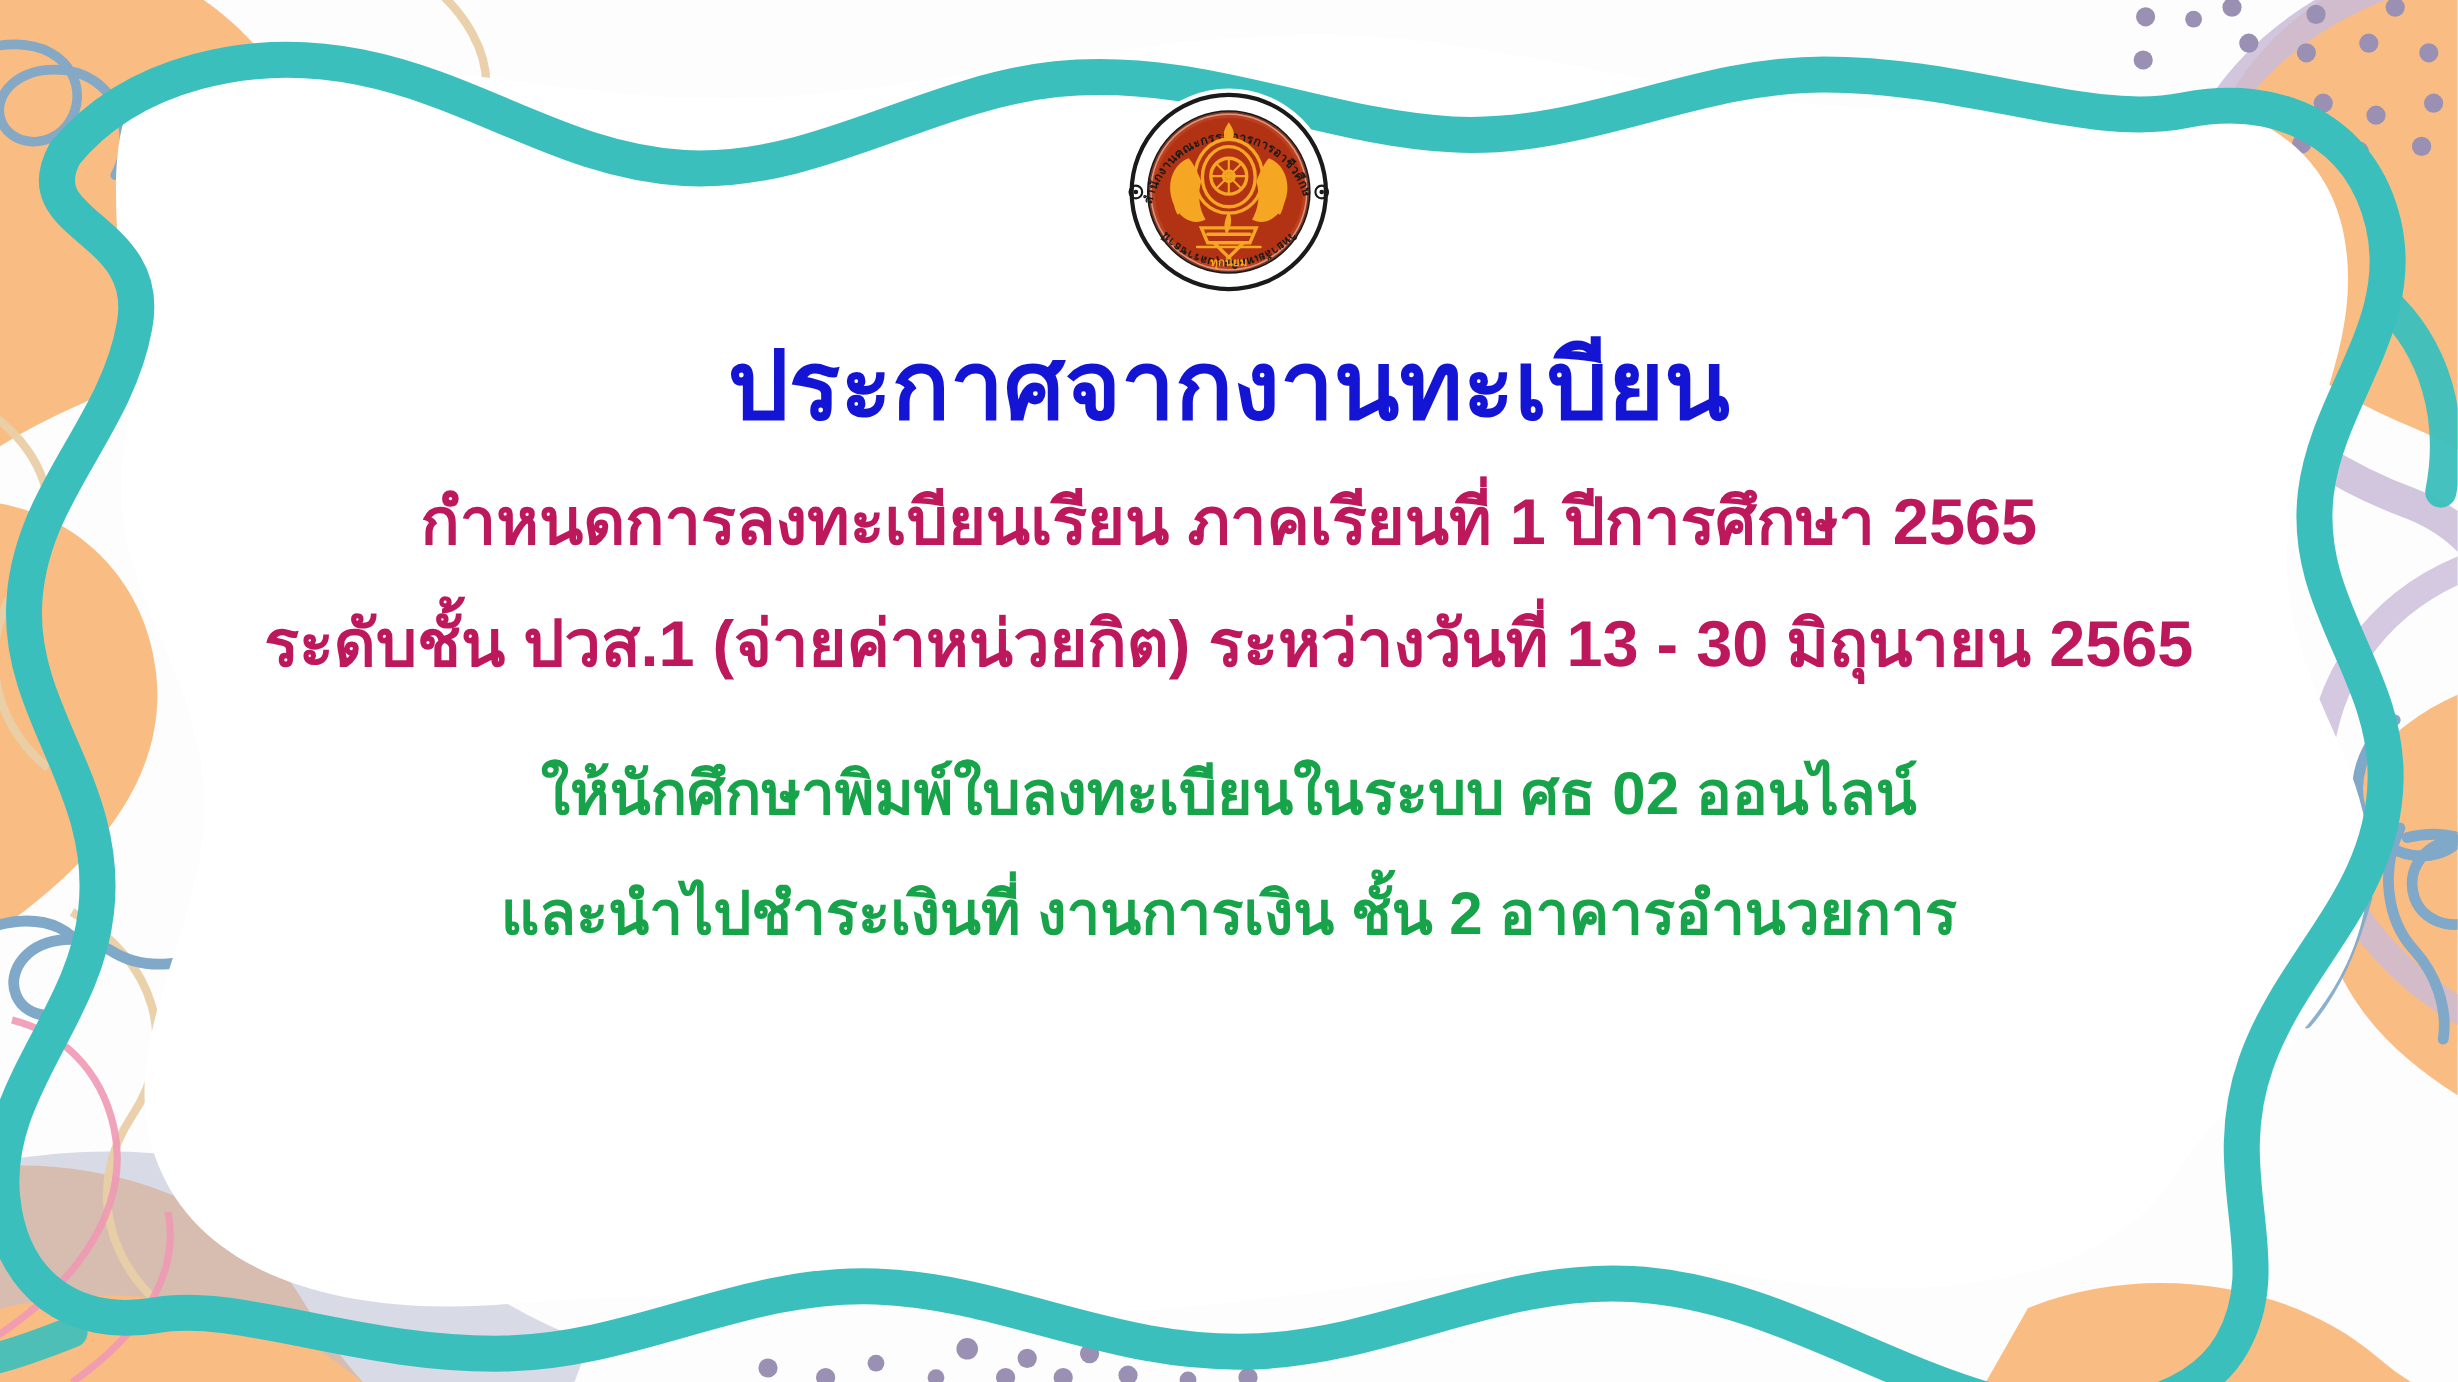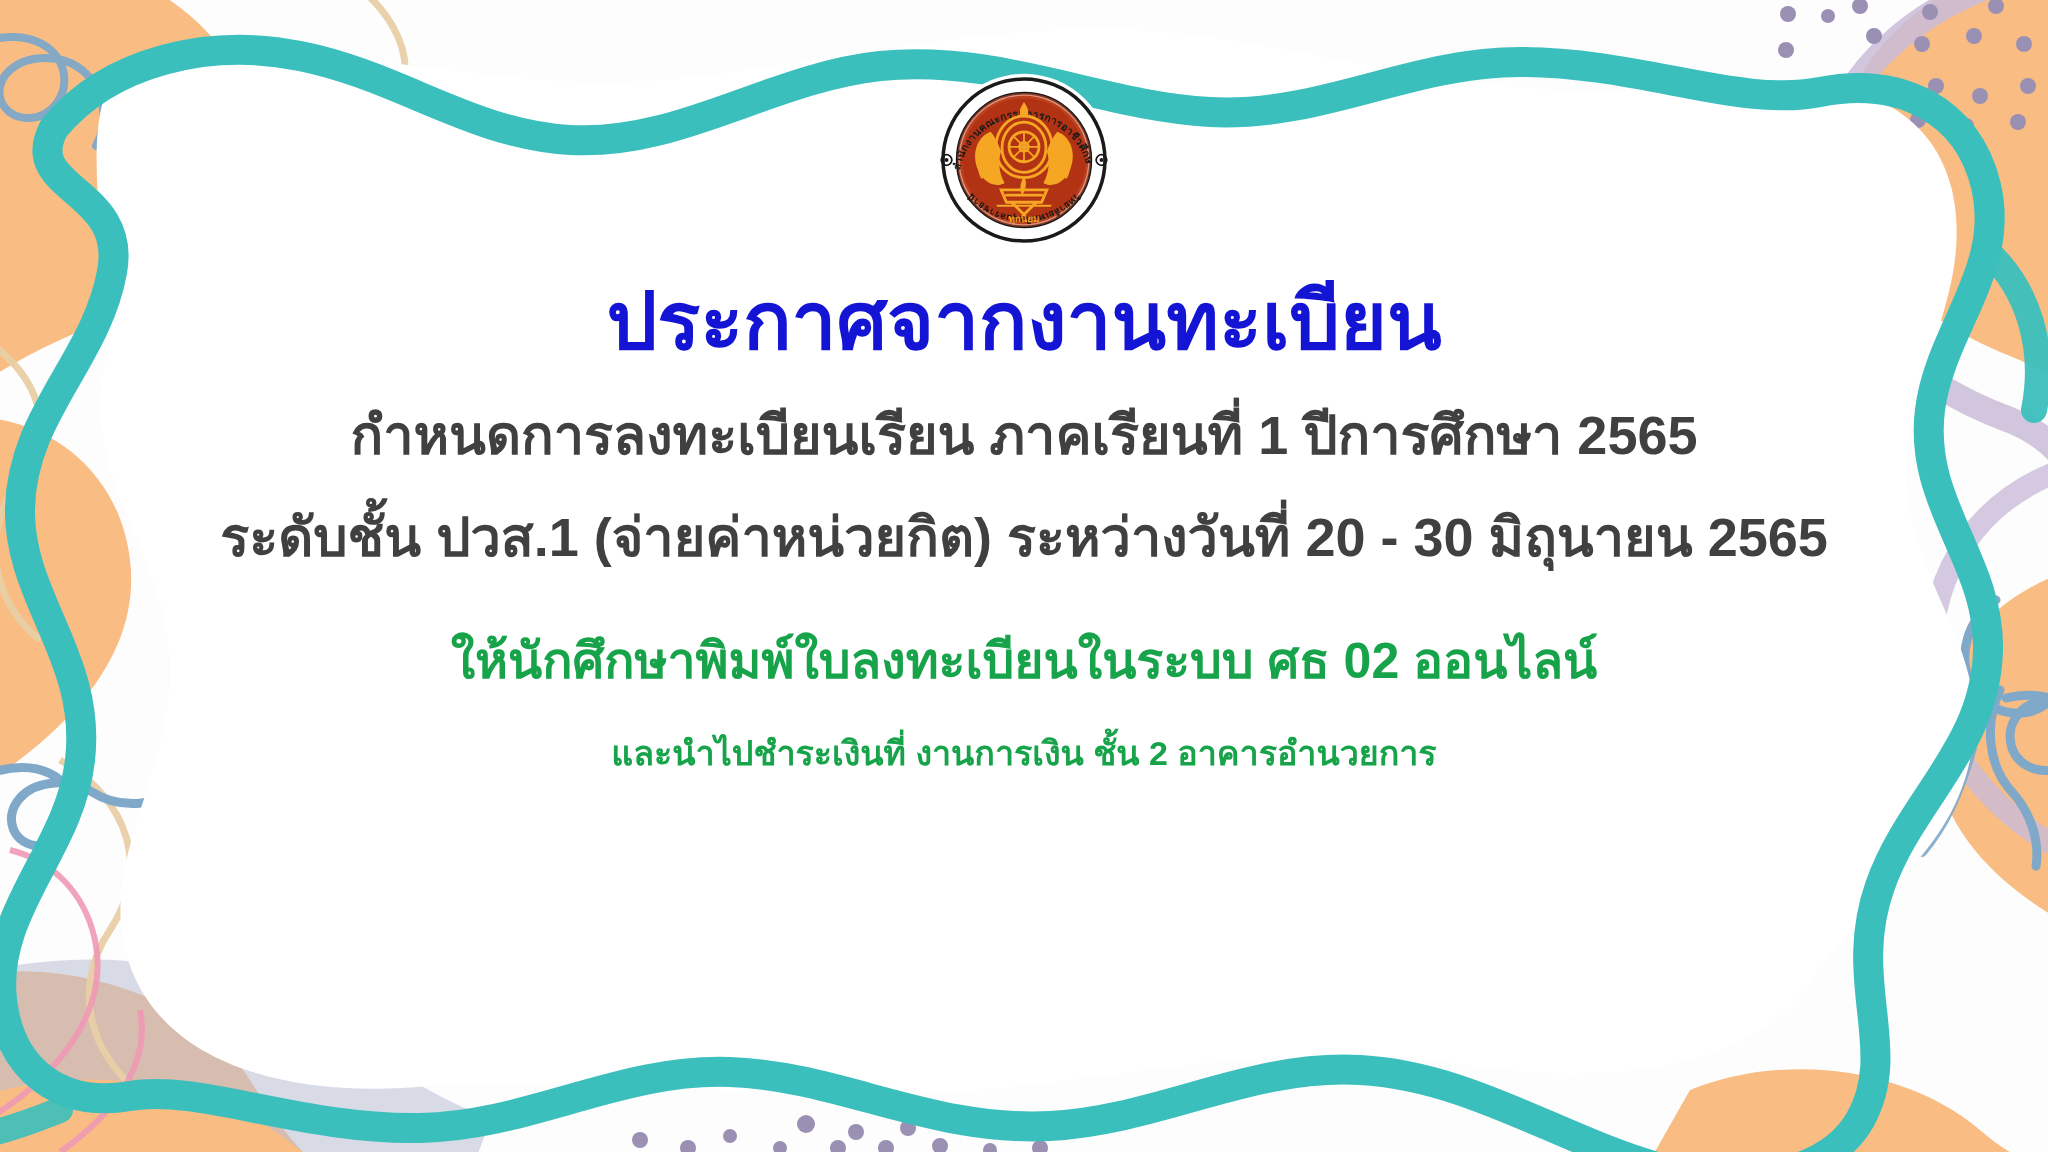--- a/index.html
+++ b/index.html
@@ -41,27 +41,27 @@
     text-align:left;
     white-space:nowrap;
   }
 
   .line{
     text-align:center;
     font-weight:bold;
     white-space:nowrap;
     line-height:1.0;
   }
-  .line.pink{color:#404040;text-align:right;}
+  .line.pink{color:#be185d;text-align:right;}
   .line.green{color:#17a349;}
 
   .l1{margin-top:46px;font-size:54px;}
   .l2{margin-top:48px;font-size:54px;}
   .l3{margin-top:72px;font-size:50px;}
-  .l4{margin-top:50px;font-size:34px;text-align:right;}
+  .l4{margin-top:50px;font-size:50px;text-align:right;}
 </style>
 </head>
 <body>
 
 <div id="poster">
 
   <div class="bg-layer">
     <svg class="bg-svg" viewBox="0 0 2048 1152" preserveAspectRatio="none">
       <defs>
         <clipPath id="pageclip">
@@ -293,18 +293,18 @@
           <path d="M 70 152 L 130 152" stroke-width="2.4"></path>
         </g>
 
         <text x="100" y="170" font-size="11" fill="#f5a623" font-weight="bold" text-anchor="middle">ทุกนิยม</text>
       </svg>
     </div>
 
     <div class="title">ประกาศจากงานทะเบียน</div>
 
     <div class="line pink l1">กำหนดการลงทะเบียนเรียน ภาคเรียนที่ 1 ปีการศึกษา 2565</div>
-    <div class="line pink l2">ระดับชั้น ปวส.1 (จ่ายค่าหน่วยกิต) ระหว่างวันที่ 20 - 30 มิถุนายน 2565</div>
+    <div class="line pink l2">ระดับชั้น ปวส.1 (จ่ายค่าหน่วยกิต) ระหว่างวันที่ 13 - 30 มิถุนายน 2565</div>
     <div class="line green l3">ให้นักศึกษาพิมพ์ใบลงทะเบียนในระบบ ศธ 02 ออนไลน์</div>
     <div class="line green l4">และนำไปชำระเงินที่ งานการเงิน ชั้น 2 อาคารอำนวยการ</div>
 
   </div>
 </div>
 
 </body></html>

